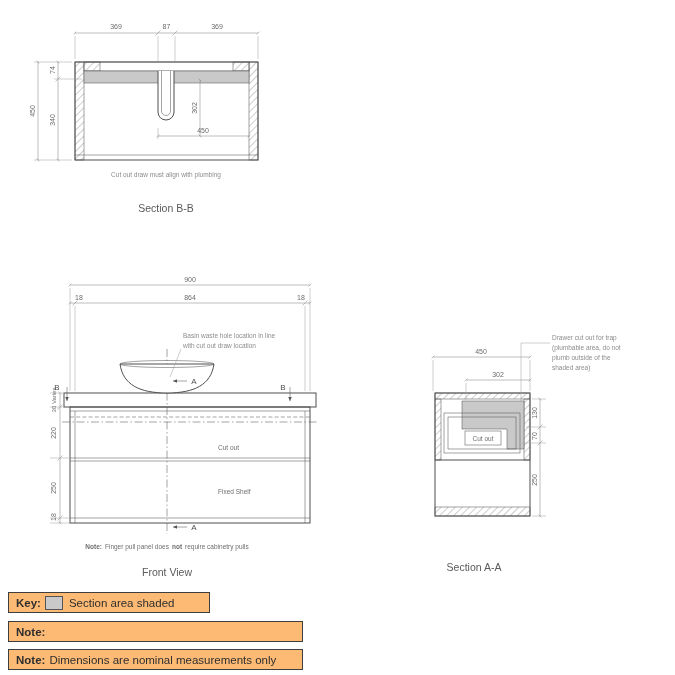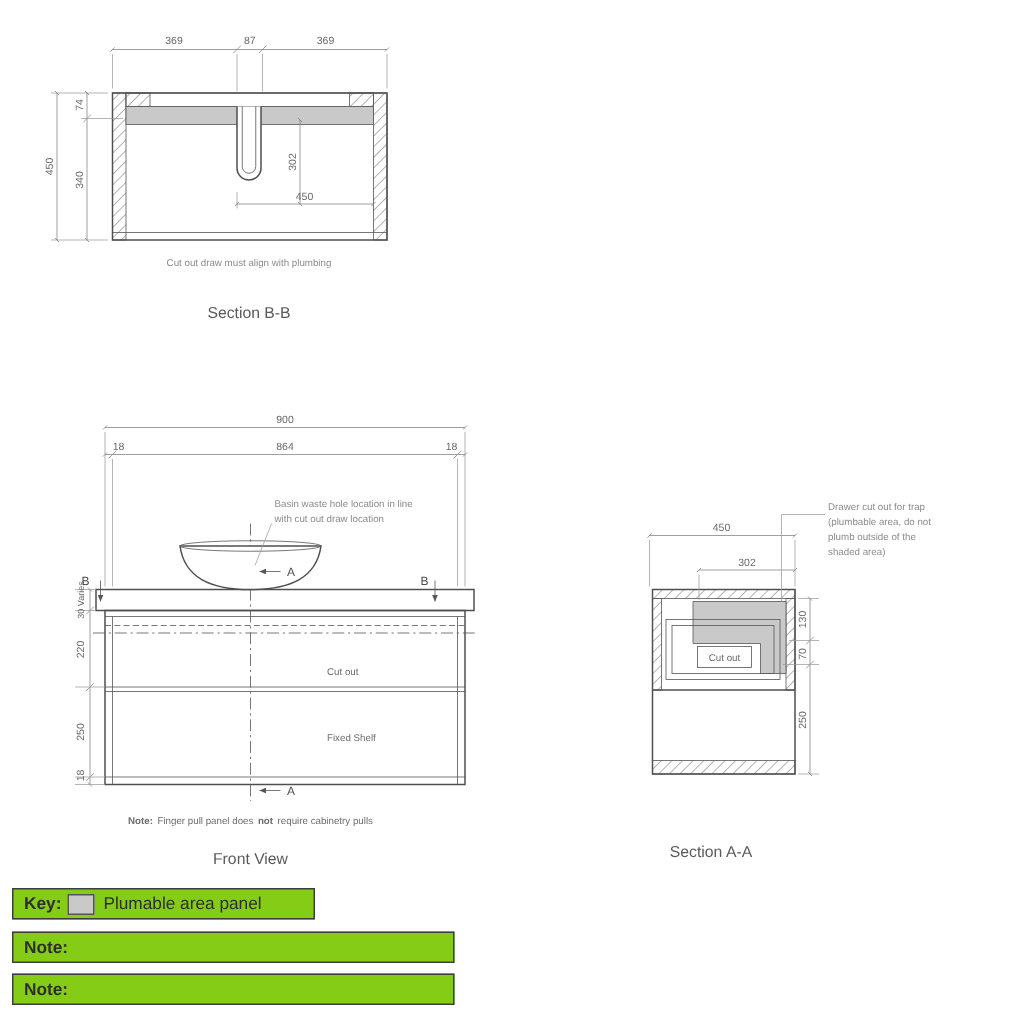--- a/index.html
+++ b/index.html
@@ -17,21 +17,21 @@
   text{fill:#5f5f5f;}
   .td{font-size:7px;fill:#6a6a6a;}
   .t6{font-size:6px;}
   .tn{font-size:6.5px;fill:#8c8c8c;}
   .tl{font-size:6.5px;fill:#6e6e6e;}
   .tt{font-size:10.5px;fill:#5a5a5a;}
   .tm{font-size:8px;fill:#4f4f4f;}
   .tb{font-weight:bold;}
   
   .legend-box{position:absolute;display:flex;align-items:center;border:1.3px solid #3e3e3e;
-    background:#84cc16;padding:0 7px;height:21px;font-size:11.5px;color:#2e2e2e;
+    background:#fdba74;padding:0 7px;height:21px;font-size:11.5px;color:#2e2e2e;
     white-space:nowrap;box-sizing:border-box;}
   .legend-box .bold{font-weight:bold;margin-right:4px;}
   .swatch{width:16px;height:12px;background:#c9c9c9;border:1px solid #555;
     display:inline-block;margin-right:6px;flex:0 0 auto;}
 </style>
 </head>
 <body>
 
 <div class="page">
 
@@ -155,22 +155,23 @@
     <text class="tn" x="552" y="350">(plumbable area, do not</text>
     <text class="tn" x="552" y="360">plumb outside of the</text>
     <text class="tn" x="552" y="370">shaded area)</text>
     <text class="tt" x="474" y="571" text-anchor="middle">Section A-A</text>
   </g>
 </svg>
 
   <div class="legend-box" style="left:8px;top:592px;width:202px;">
     <span class="bold">Key:</span>
     <span class="swatch"></span>
-    <span>Plumable area panel</span>
+    <span>Section area shaded</span>
   </div>
   <div class="legend-box" style="left:8px;top:621px;width:295px;">
     <span class="bold">Note:</span>
   </div>
   <div class="legend-box" style="left:8px;top:649px;width:295px;">
     <span class="bold">Note:</span>
+    <span>Dimensions are nominal measurements only</span>
   </div>
 
 </div>
 
 </body></html>

